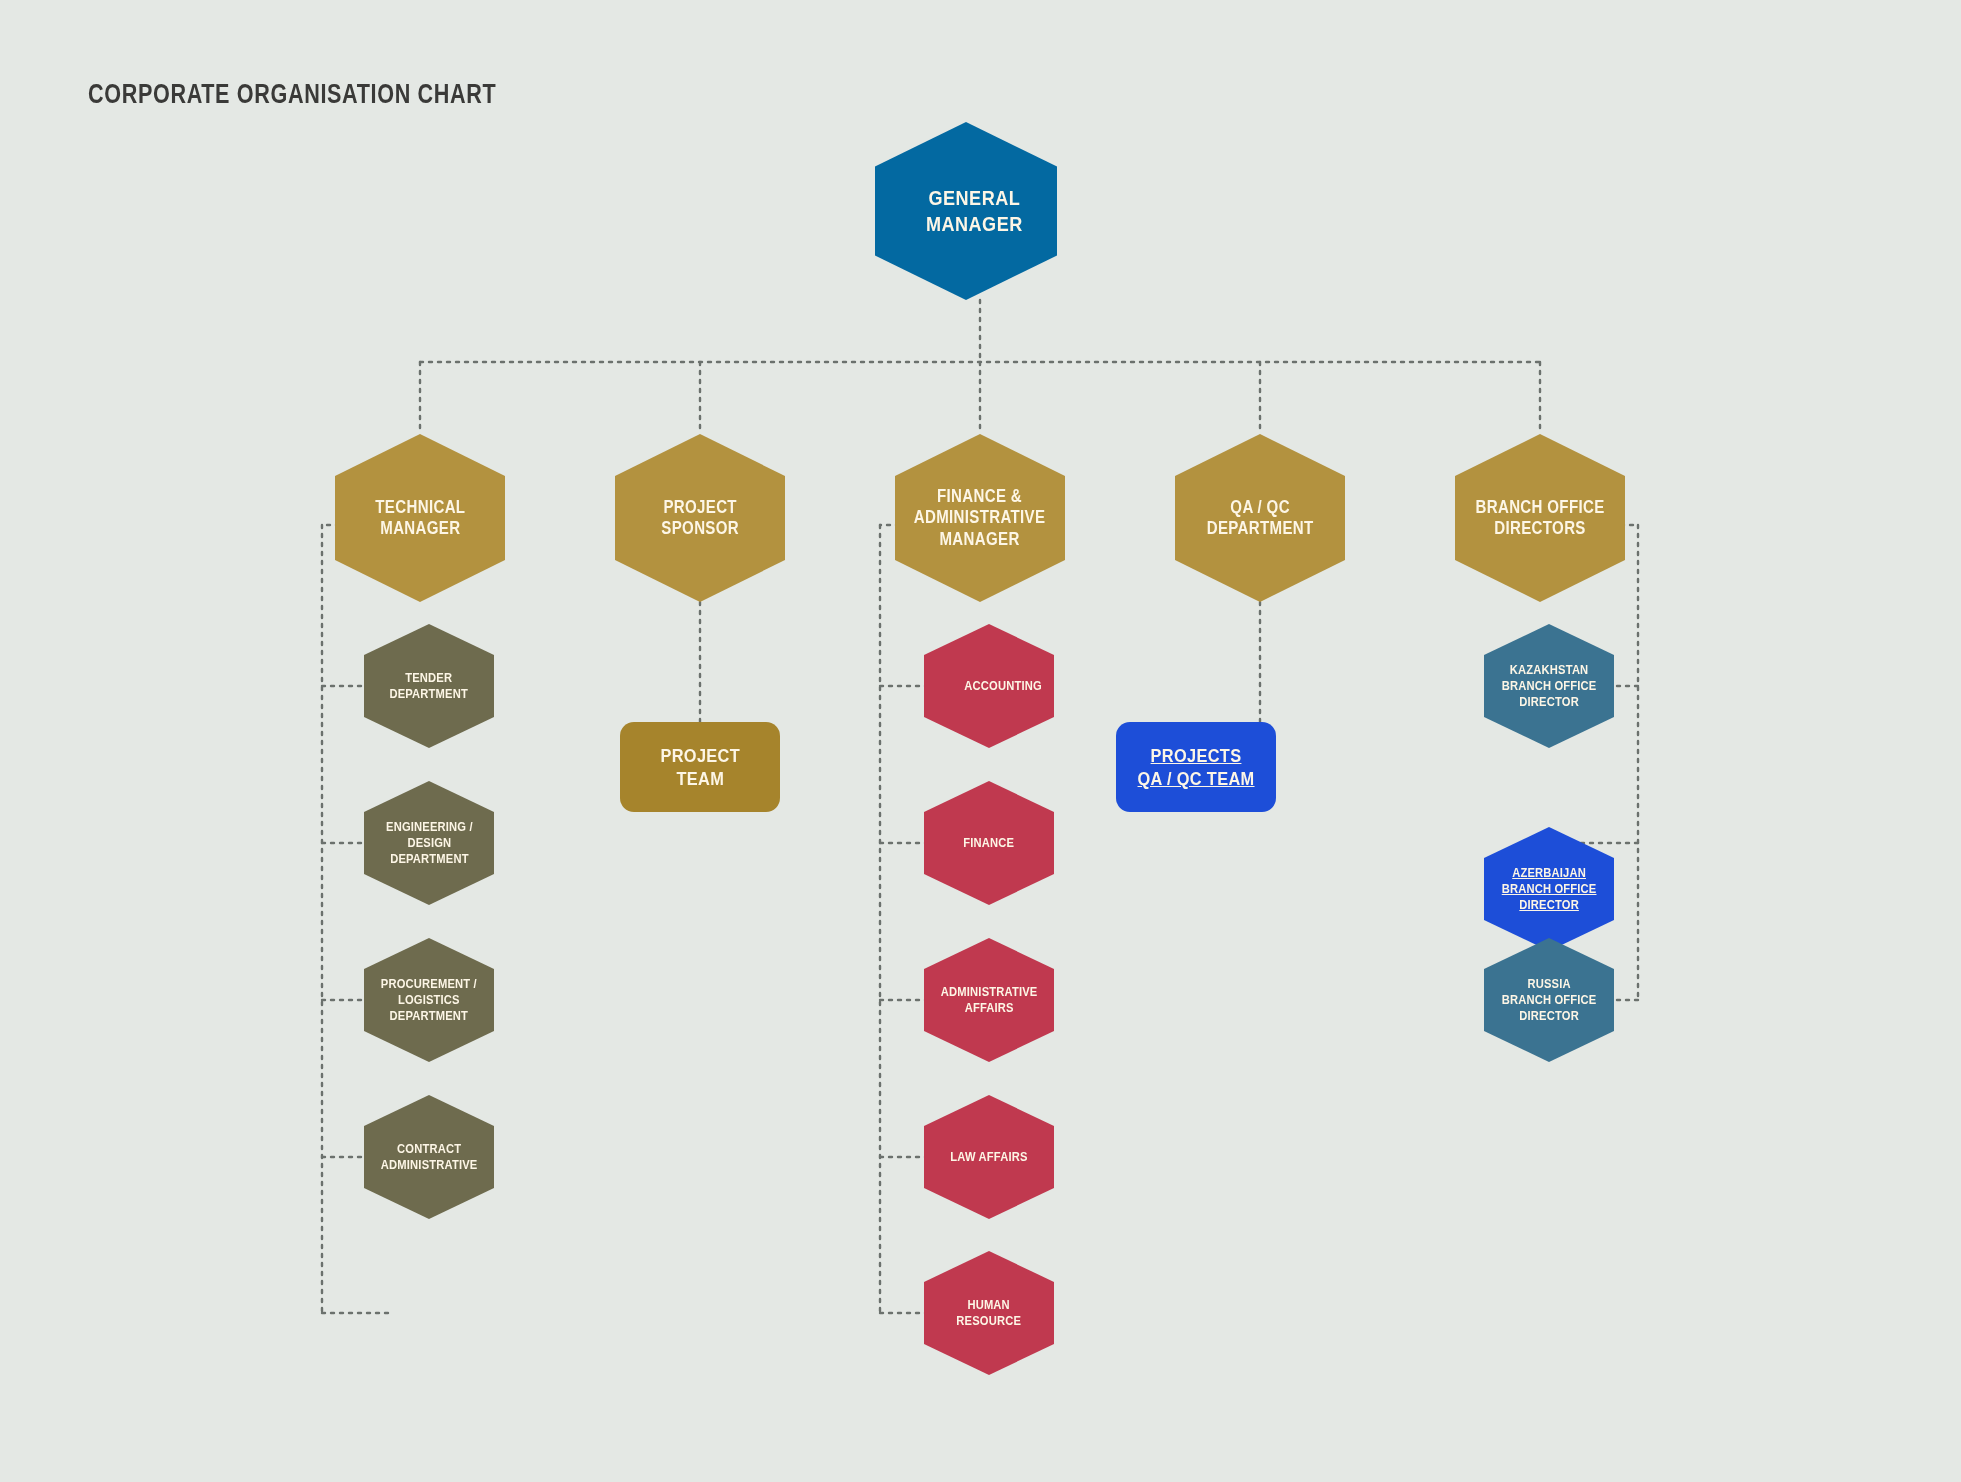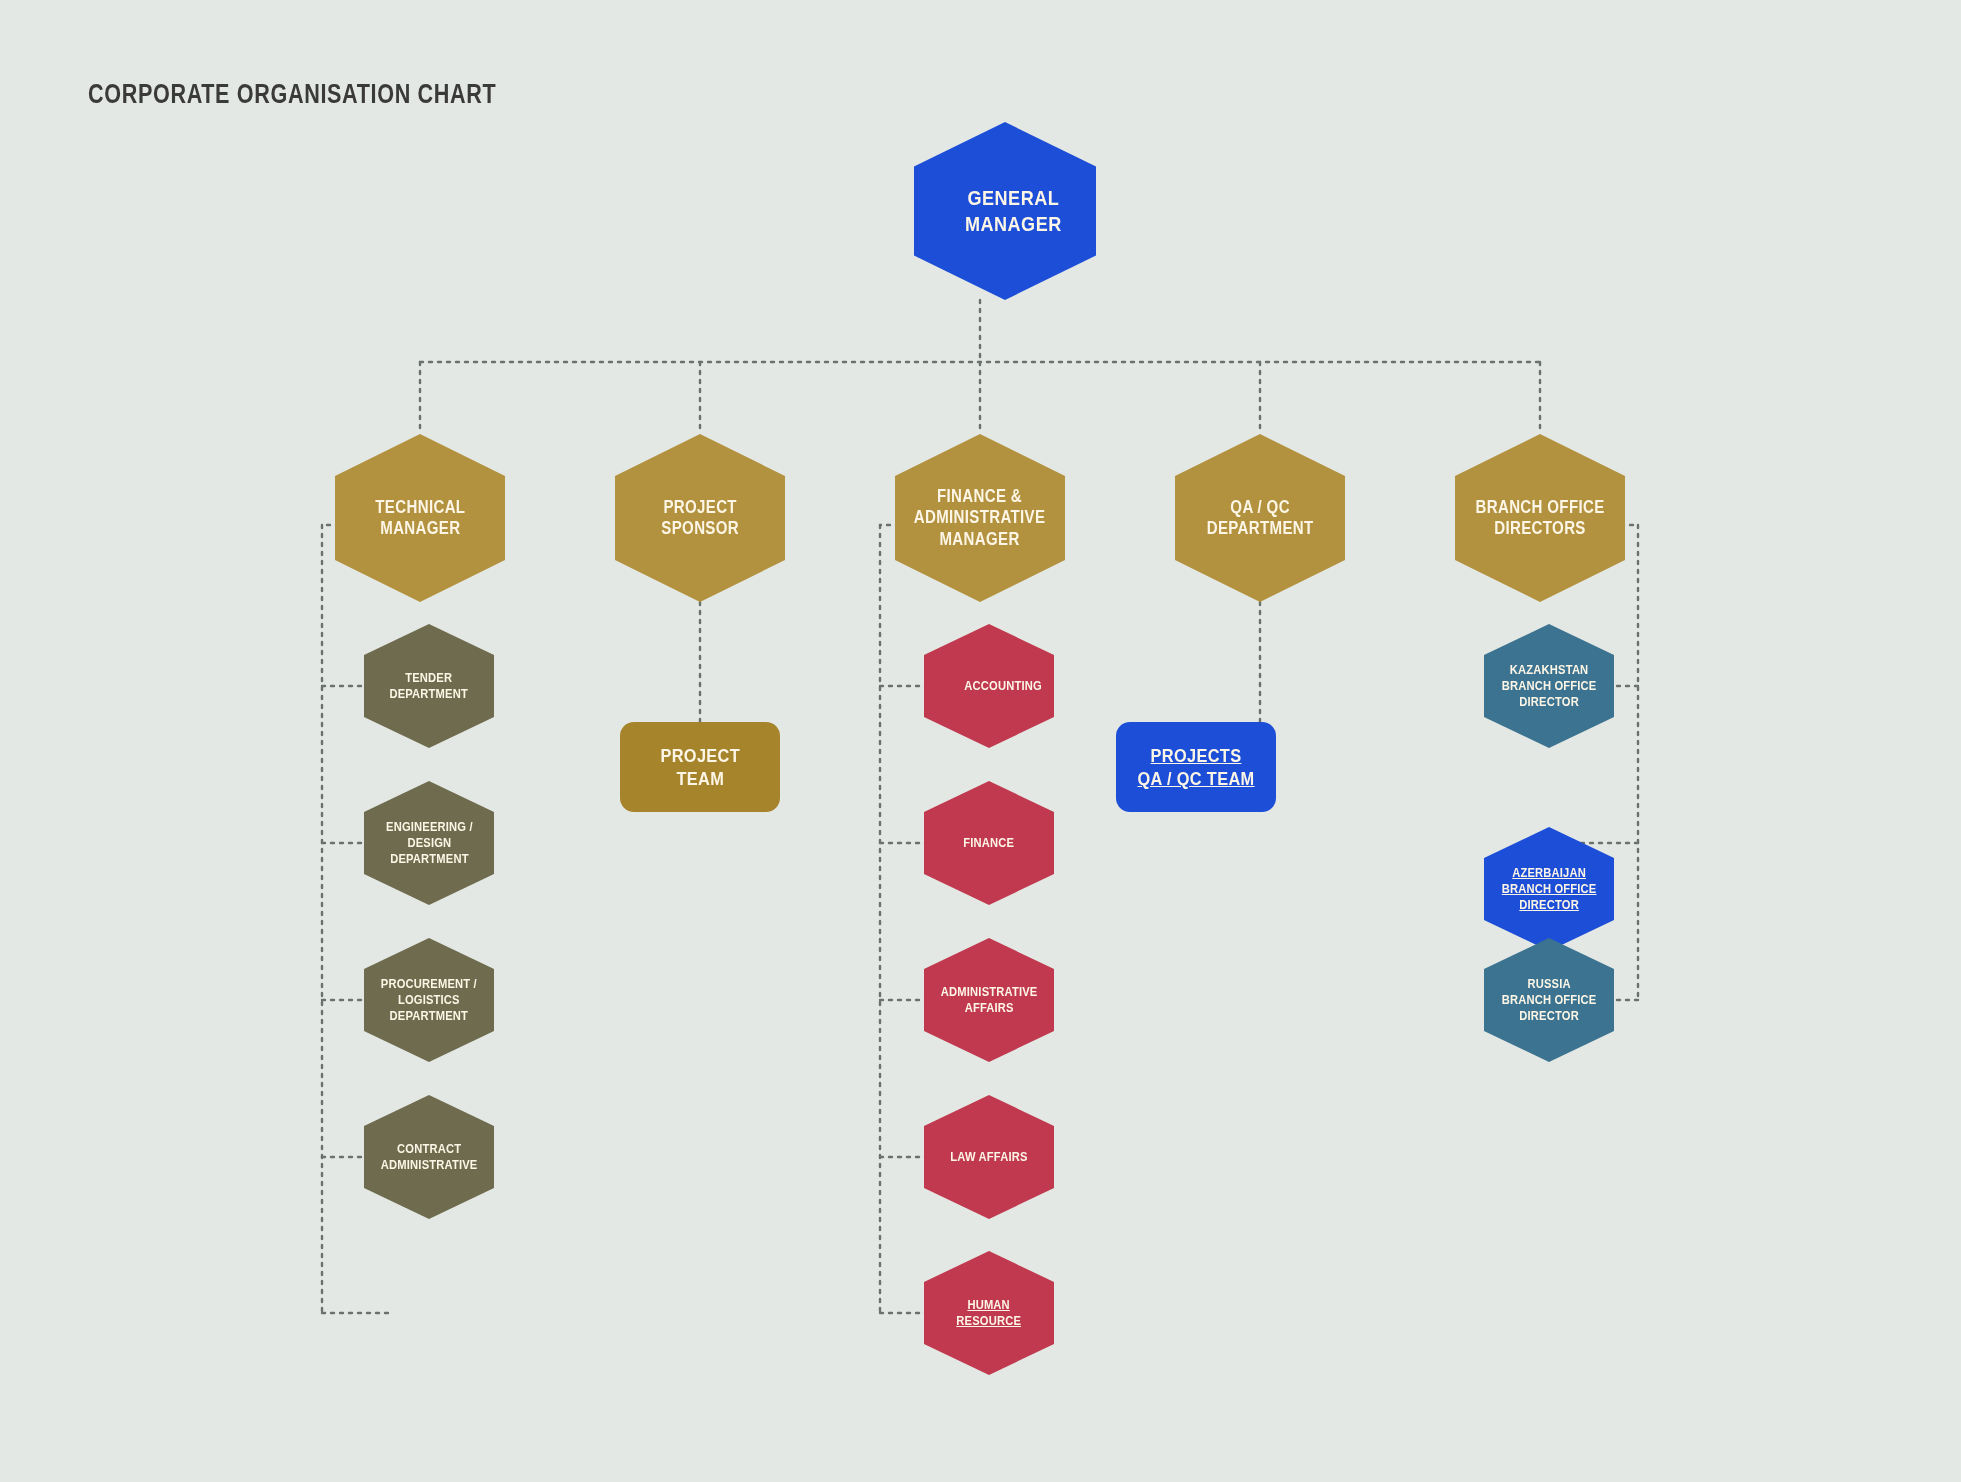--- a/index.html
+++ b/index.html
@@ -138,21 +138,21 @@
       <path d="M 1260 602 L 1260 722"></path>
 
       <path d="M 1540 525 L 1638 525"></path>
       <path d="M 1638 525 L 1638 1000"></path>
       <path d="M 1638 686  L 1570 686"></path>
       <path d="M 1638 843  L 1570 843"></path>
       <path d="M 1638 1000 L 1570 1000"></path>
     </g>
   </svg>
 
-  <div class="node hex node-root" style="left:914px; top:122px; background:#1d4ed8;padding-left:16px;">
+  <div class="node hex node-root" style="left:875px; top:122px; background:#0369a1;padding-left:16px;">
     <span class="label">GENERAL
 MANAGER</span>
   </div>
 
   <div class="node hex node-l1" style="left:335px; top:434px; background:#b3923f;">
     <span class="label">TECHNICAL
 MANAGER</span>
   </div>
 
   <div class="node hex node-l1" style="left:615px; top:434px; background:#b3923f;">
@@ -214,21 +214,21 @@
 
   <div class="node hex node-l2" style="left:924px; top:938px; background:#c0394f;">
     <span class="label">ADMINISTRATIVE
 AFFAIRS</span>
   </div>
 
   <div class="node hex node-l2" style="left:924px; top:1095px; background:#c0394f;">
     <span class="label">LAW AFFAIRS</span>
   </div>
 
-  <div class="node hex node-l2" style="left:924px; top:1251px; background:#c0394f;text-decoration:underline;">
+  <div class="node hex node-l2" style="left:924px; top:1251px; background:#c0394f;">
     <span class="label">HUMAN
 RESOURCE</span>
   </div>
 
   <div class="node rrect node-box" style="left:1116px; top:722px; background:#1d4ed8;text-decoration:underline;">
     <span class="label">PROJECTS
 QA / QC TEAM</span>
   </div>
 
   <div class="node hex node-l2" style="left:1484px; top:624px; background:#3b7391;">

